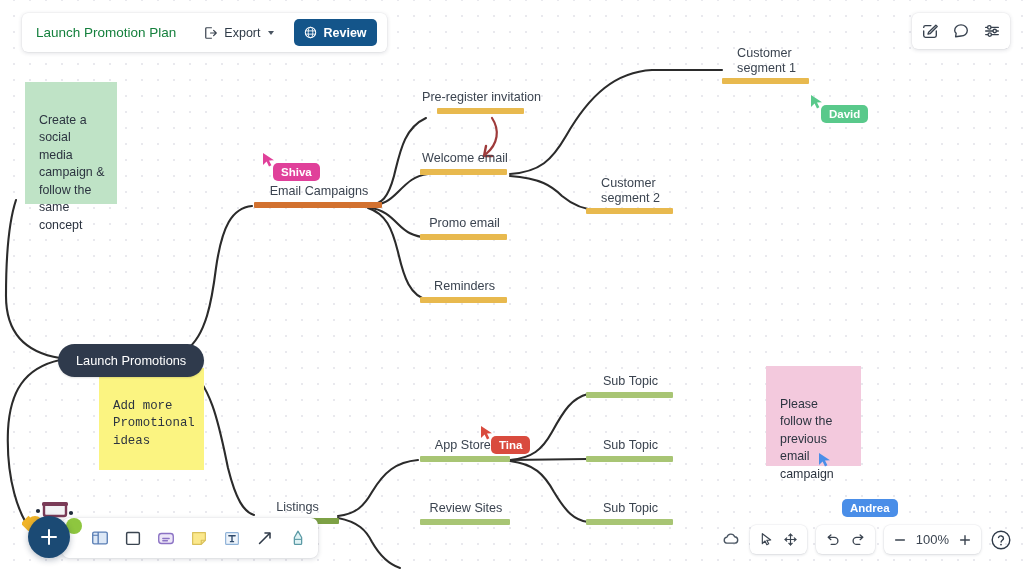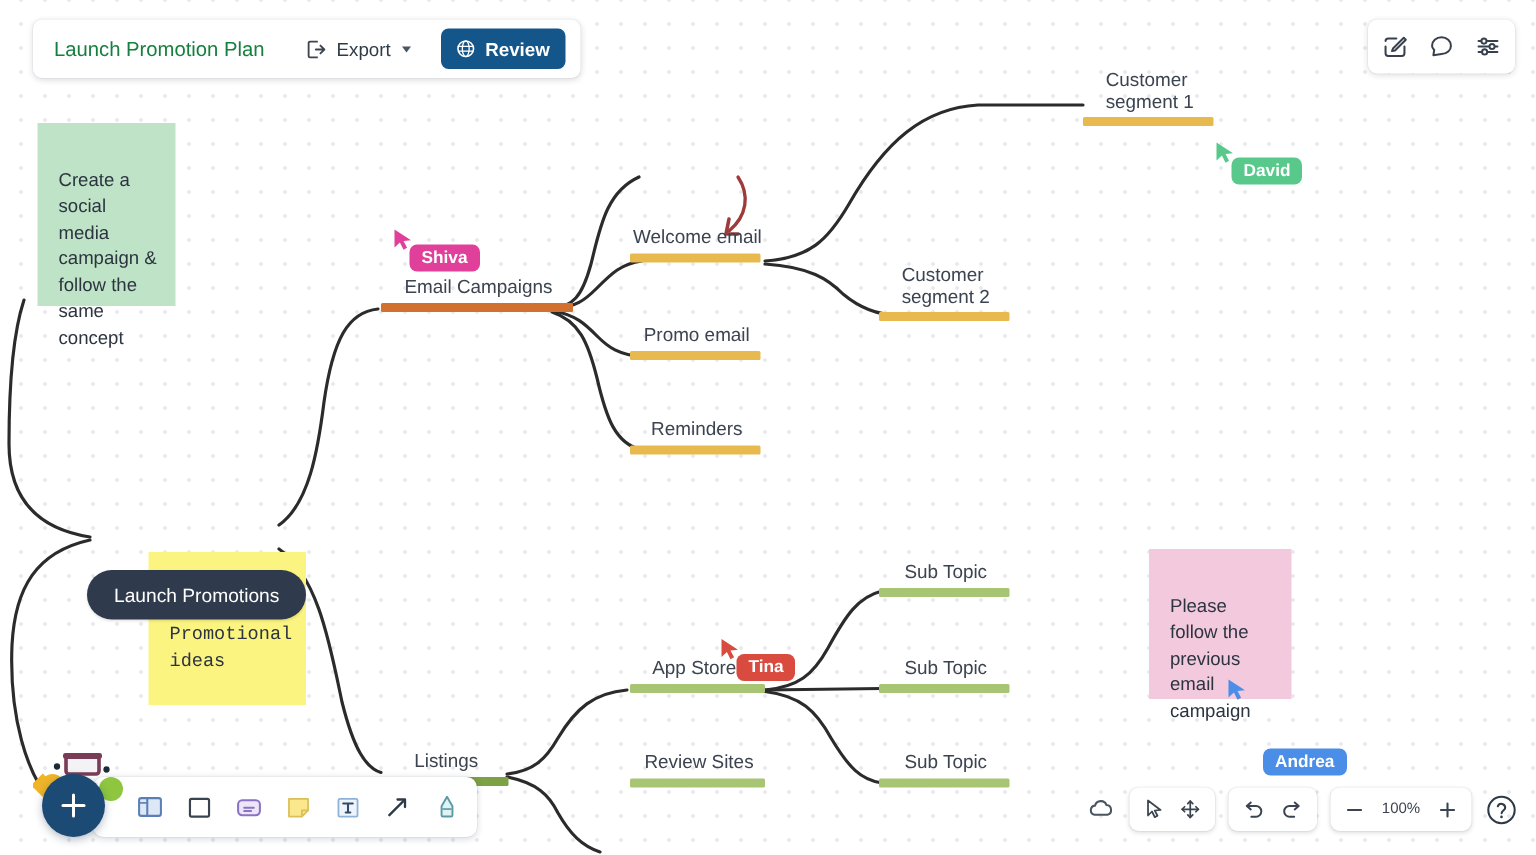--- a/index.html
+++ b/index.html
@@ -91,21 +91,20 @@
     position: absolute;
     background: #2f3a4c;
     color: #ffffff;
     font-size: 12.8px;
     border-radius: 17px;
     padding: 9px 18px;
     white-space: nowrap;
     z-index: 18;
     cursor: pointer;
     box-shadow: 0 1px 2px rgba(0,0,0,.12);
-    margin-top: 36px;
   }
 
   
   .sticky {
     position: absolute;
     font-size: 12.4px;
     line-height: 17.5px;
     color: #2c3440;
     padding: 12px 12px 10px 14px;
     white-space: pre-line;
@@ -164,21 +163,21 @@
     display: flex; align-items: center; gap: 9px;
     z-index: 35;
   }
   #bottom-right .grp {
     display: flex; align-items: center; gap: 9px;
     background: #fff; border-radius: 6px;
     padding: 4px 9px; height: 29px;
     box-shadow: 0 1px 3px rgba(30,40,60,.15), 0 0 0 .5px rgba(30,40,60,.06);
   }
   #bottom-right .bare { display: flex; align-items: center; cursor: pointer; }
-  #zoom-val { font-size: 10px; color: #3b4450; min-width: 30px; text-align: center; }
+  #zoom-val { font-size: 13px; color: #3b4450; min-width: 30px; text-align: center; }
   .zbtn { cursor: pointer; display: flex; align-items: center; color: #3b4450; }
 </style>
 </head>
 <body>
 
 <div id="canvas">
 
   <svg id="edges" width="1024" height="570" viewBox="0 0 1024 570">
     <g fill="none" stroke="#2b2b2b" stroke-width="2.1" stroke-linecap="round">
 
@@ -225,20 +224,24 @@
 
   <div class="root-node" style="left:58px; top:344px;">
     <span>Launch Promotions</span>
   </div>
 
   <div class="node" style="left:254px; top:184px;">
     <span class="lbl">Email Campaigns</span>
     <span class="bar" style="width:128px; background:#d2712f;"></span>
   </div>
 
+  <div class="node" style="left:420px; top:90px;">
+    <span class="lbl">Pre-register invitation</span>
+    <span class="bar" style="width:87px; background:#e8b94e;"></span>
+  </div>
 
   <div class="node" style="left:420px; top:151px;">
     <span class="lbl">Welcome email</span>
     <span class="bar" style="width:87px; background:#e8b94e;"></span>
   </div>
 
   <div class="node" style="left:420px; top:216px;">
     <span class="lbl">Promo email</span>
     <span class="bar" style="width:87px; background:#e8b94e;"></span>
   </div>

